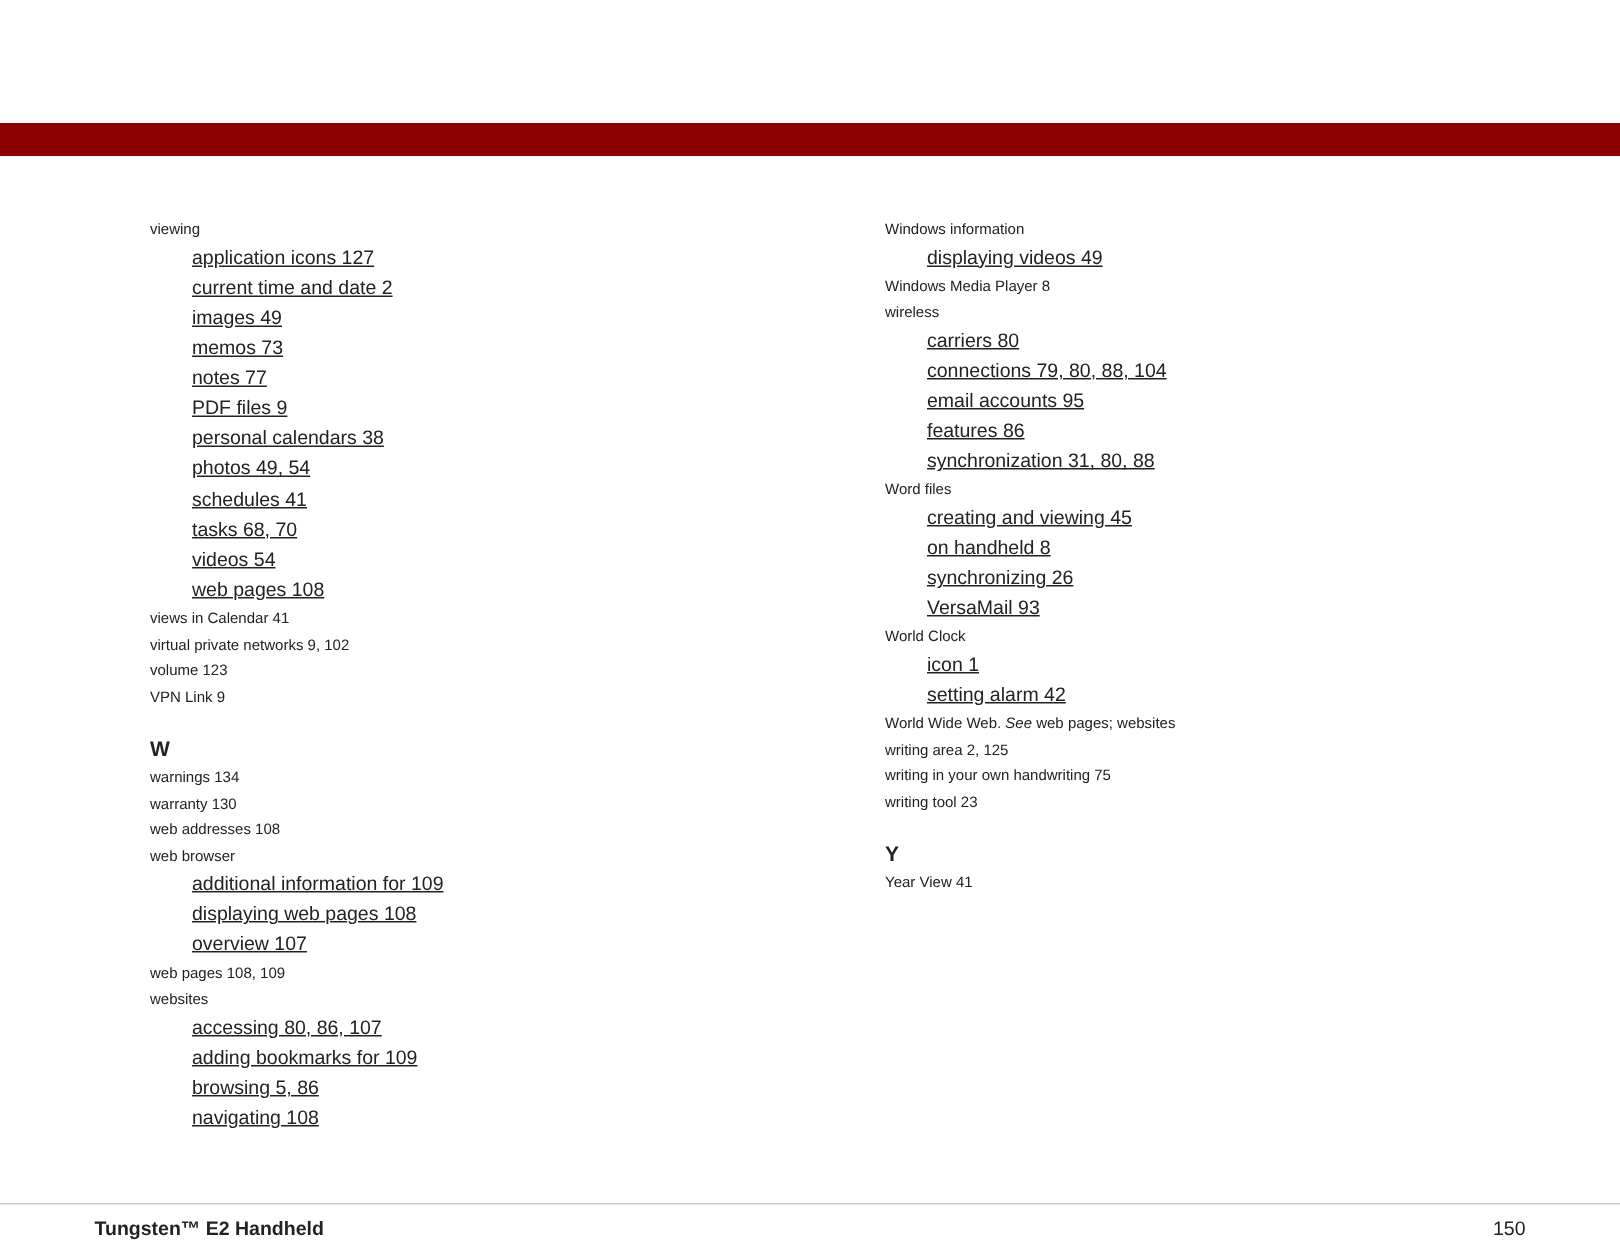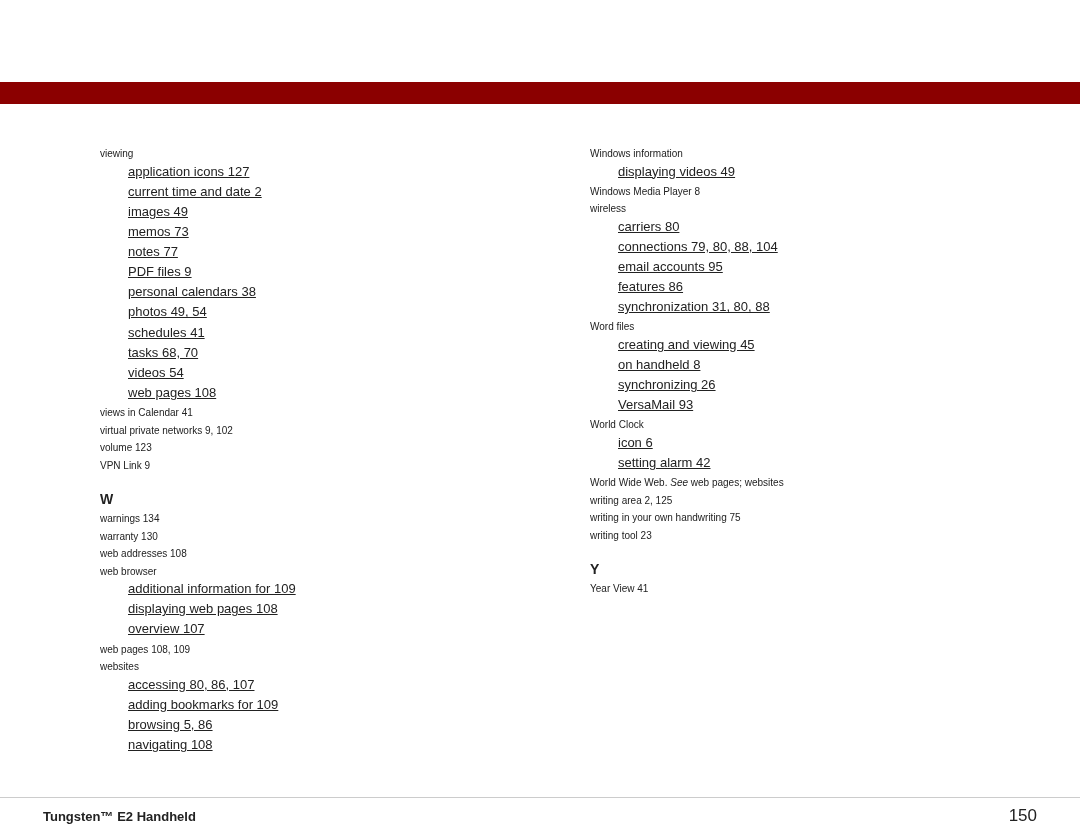--- a/index.html
+++ b/index.html
@@ -58,33 +58,33 @@
       font-size: 14px;
       margin-top: 18px;
       margin-bottom: 4px;
     }
     .footer {
       position: absolute;
       bottom: 0;
       left: 0;
       right: 0;
       border-top: 1px solid #cccccc;
-      padding: 8px 43px;
+      padding: 8px 63px;
       display: flex;
       justify-content: space-between;
       align-items: center;
       font-size: 12px;
       margin-top: 16px;
     }
     .footer-brand {
       font-weight: bold;
       font-size: 13px;
     }
     .footer-page {
-      font-size: 17px;
+      font-size: 13px;
     }
     em {
       font-style: italic;
     }
   </style>
 </head>
 <body>
 
 <div class="top-white-bar"></div>
 <div class="red-bar"></div>
@@ -132,21 +132,21 @@
       <div class="index-entry sub-entry">connections 79, 80, 88, 104</div>
       <div class="index-entry sub-entry">email accounts 95</div>
       <div class="index-entry sub-entry">features 86</div>
       <div class="index-entry sub-entry">synchronization 31, 80, 88</div>
       <div class="index-entry main-entry">Word files</div>
       <div class="index-entry sub-entry">creating and viewing 45</div>
       <div class="index-entry sub-entry">on handheld 8</div>
       <div class="index-entry sub-entry">synchronizing 26</div>
       <div class="index-entry sub-entry">VersaMail 93</div>
       <div class="index-entry main-entry">World Clock</div>
-      <div class="index-entry sub-entry">icon 6</div>
+      <div class="index-entry sub-entry">icon 1</div>
       <div class="index-entry sub-entry">setting alarm 42</div>
       <div class="index-entry main-entry">World Wide Web. <em>See </em>web pages; websites</div>
       <div class="index-entry main-entry">writing area 2, 125</div>
       <div class="index-entry main-entry">writing in your own handwriting 75</div>
       <div class="index-entry main-entry">writing tool 23</div>
       <div class="section-letter">Y</div>
       <div class="index-entry main-entry">Year View 41</div>
     </div>
 </div>
 

